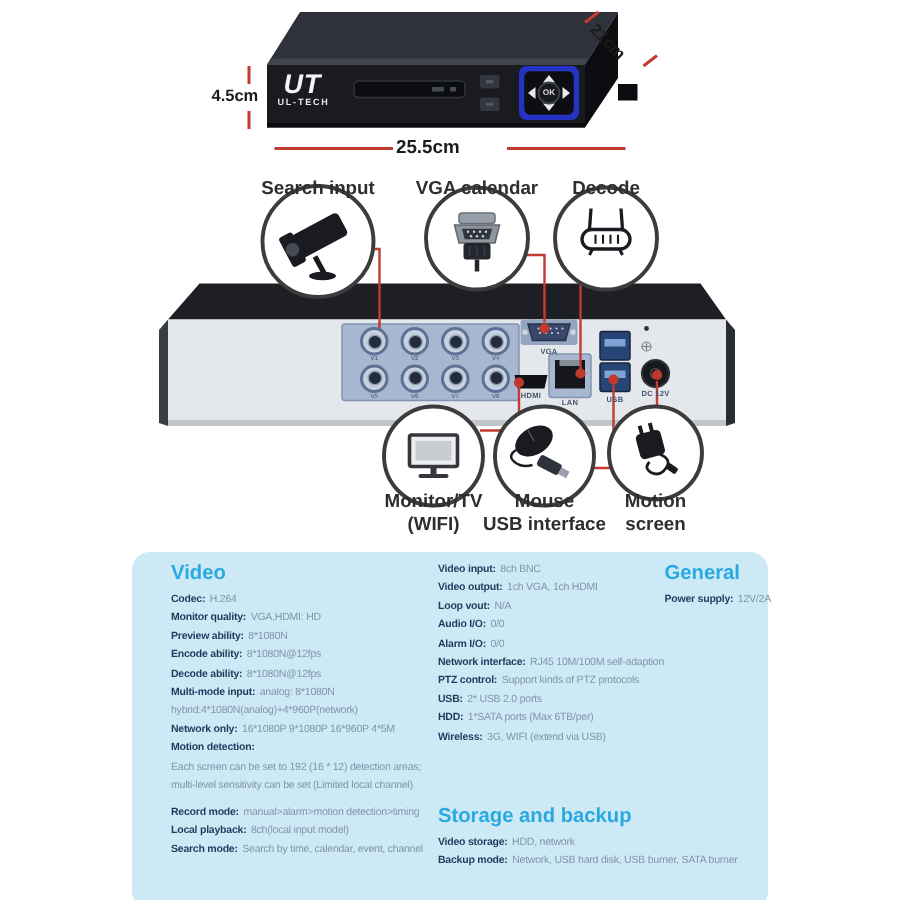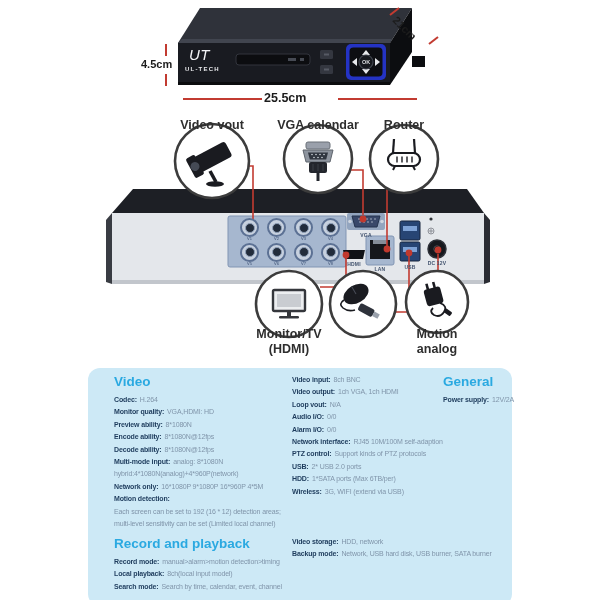--- a/index.html
+++ b/index.html
@@ -8,21 +8,21 @@
   html,body{margin:0;padding:0;background:#fff;}
   .stage{position:relative;width:600px;height:600px;background:#ffffff;overflow:hidden;
          font-family:"Liberation Sans",sans-serif;}
   .abs{position:absolute;}
   svg{display:block;}
   
   .conn-lbl{position:absolute;font-size:12.5px;font-weight:bold;color:#2e2e2e;text-align:center;line-height:15px;}
   
   .dim{position:absolute;font-weight:bold;color:#1c1c1c;}
   
-  .logo-ut{position:absolute;left:189px;top:46px;color:#f4f5f7;font-style:italic;font-weight:normal;font-size:15px;letter-spacing:.5px;}
+  .logo-ut{position:absolute;left:189px;top:46px;color:#f4f5f7;font-style:italic;font-weight:bold;font-size:18px;letter-spacing:.5px;}
   .logo-name{position:absolute;left:185px;top:66px;color:#e8e9ec;font-weight:bold;font-size:6px;letter-spacing:1.2px;}
   .ok-btn{position:absolute;left:358px;top:58.5px;width:16px;text-align:center;font-size:5.5px;font-weight:bold;color:#d9dbde;}
   
   .port-lbl{position:absolute;font-size:5px;font-weight:bold;color:#42536e;text-align:center;letter-spacing:.2px;}
   
   .bnc-grid{position:absolute;left:236px;top:218px;display:grid;grid-template-columns:repeat(4,27px);grid-auto-rows:24.5px;}
   .bnc-cell{position:relative;width:27px;}
   .bnc{width:19px;height:19px;margin:0 auto;border-radius:50%;background:#c7d1df;border:2px solid #5c7194;display:flex;align-items:center;justify-content:center;box-sizing:border-box;}
   .bnc-inner{width:8px;height:8px;border-radius:50%;background:#222c3b;border:1px solid #8fa0b8;}
   .bnc-lbl{font-size:4px;color:#3a4f73;text-align:center;line-height:4px;margin-top:0px;}
@@ -246,31 +246,35 @@
   </svg>
 
   <div class="logo-ut">UT</div>
   <div class="logo-name">UL-TECH</div>
   <div class="ok-btn">OK</div>
 
   <div class="dim" style="left:141px;top:58px;width:44px;font-size:11px;">4.5cm</div>
   <div class="dim" style="left:264px;top:91px;width:72px;font-size:12.5px;">25.5cm</div>
   <div class="dim" style="left:399px;top:14px;width:44px;font-size:11px;transform:rotate(45deg);transform-origin:left top;">21cm</div>
 
-  <div class="conn-lbl" style="left:162px;top:118px;width:100px;">Video vout</div>
+  <div class="conn-lbl" style="left:162px;top:118px;width:100px;">Search input</div>
   <div class="conn-lbl" style="left:262px;top:118px;width:112px;">VGA calendar</div>
-  <div class="conn-lbl" style="left:364px;top:118px;width:80px;">Router</div>
+  <div class="conn-lbl" style="left:364px;top:118px;width:80px;">Decode</div>
 
   <div class="conn-lbl" style="left:244px;top:327px;width:90px;">
     <div>Monitor/TV</div>
-    <div>(HDMI)</div>
+    <div>(WIFI)</div>
+  </div>
+  <div class="conn-lbl" style="left:313px;top:327px;width:100px;">
+    <div>Mouse</div>
+    <div>USB interface</div>
   </div>
   <div class="conn-lbl" style="left:397px;top:327px;width:80px;">
     <div>Motion</div>
-    <div>analog</div>
+    <div>screen</div>
   </div>
 
   <div class="port-lbl" style="left:354px;top:232px;width:24px;">VGA</div>
   <div class="port-lbl" style="left:342px;top:261px;width:24px;">HDMI</div>
   <div class="port-lbl" style="left:368px;top:266px;width:24px;">LAN</div>
   <div class="port-lbl" style="left:398px;top:264px;width:24px;">USB</div>
   <div class="port-lbl" style="left:425px;top:260px;width:24px;">DC 12V</div>
 
   <div class="bnc-grid">
 
@@ -432,38 +436,38 @@
       <h3>General</h3>
       <div>
 
           <div class="row">
             <span class="lbl">Power supply:</span><span class="val">12V/2A</span>
           </div>
         </div>
     </section>
 
     <section class="spec" style="left:26px;top:168px;width:180px;">
-      <h3>Record and playback</h3>
       <div>
 
           <div class="row">
             <span class="lbl">Record mode:</span><span class="val">manual&gt;alarm&gt;motion detection&gt;timing</span>
           </div>
 
           <div class="row">
             <span class="lbl">Local playback:</span><span class="val">8ch(local input model)</span>
           </div>
 
           <div class="row">
             <span class="lbl">Search mode:</span><span class="val">Search by time, calendar, event, channel</span>
           </div>
         </div>
     </section>
 
     <section class="spec" style="left:204px;top:168px;width:220px;">
+      <h3>Storage and backup</h3>
       <div>
 
           <div class="row">
             <span class="lbl">Video storage:</span><span class="val">HDD, network</span>
           </div>
 
           <div class="row">
             <span class="lbl">Backup mode:</span><span class="val">Network, USB hard disk, USB burner, SATA burner</span>
           </div>
         </div>

